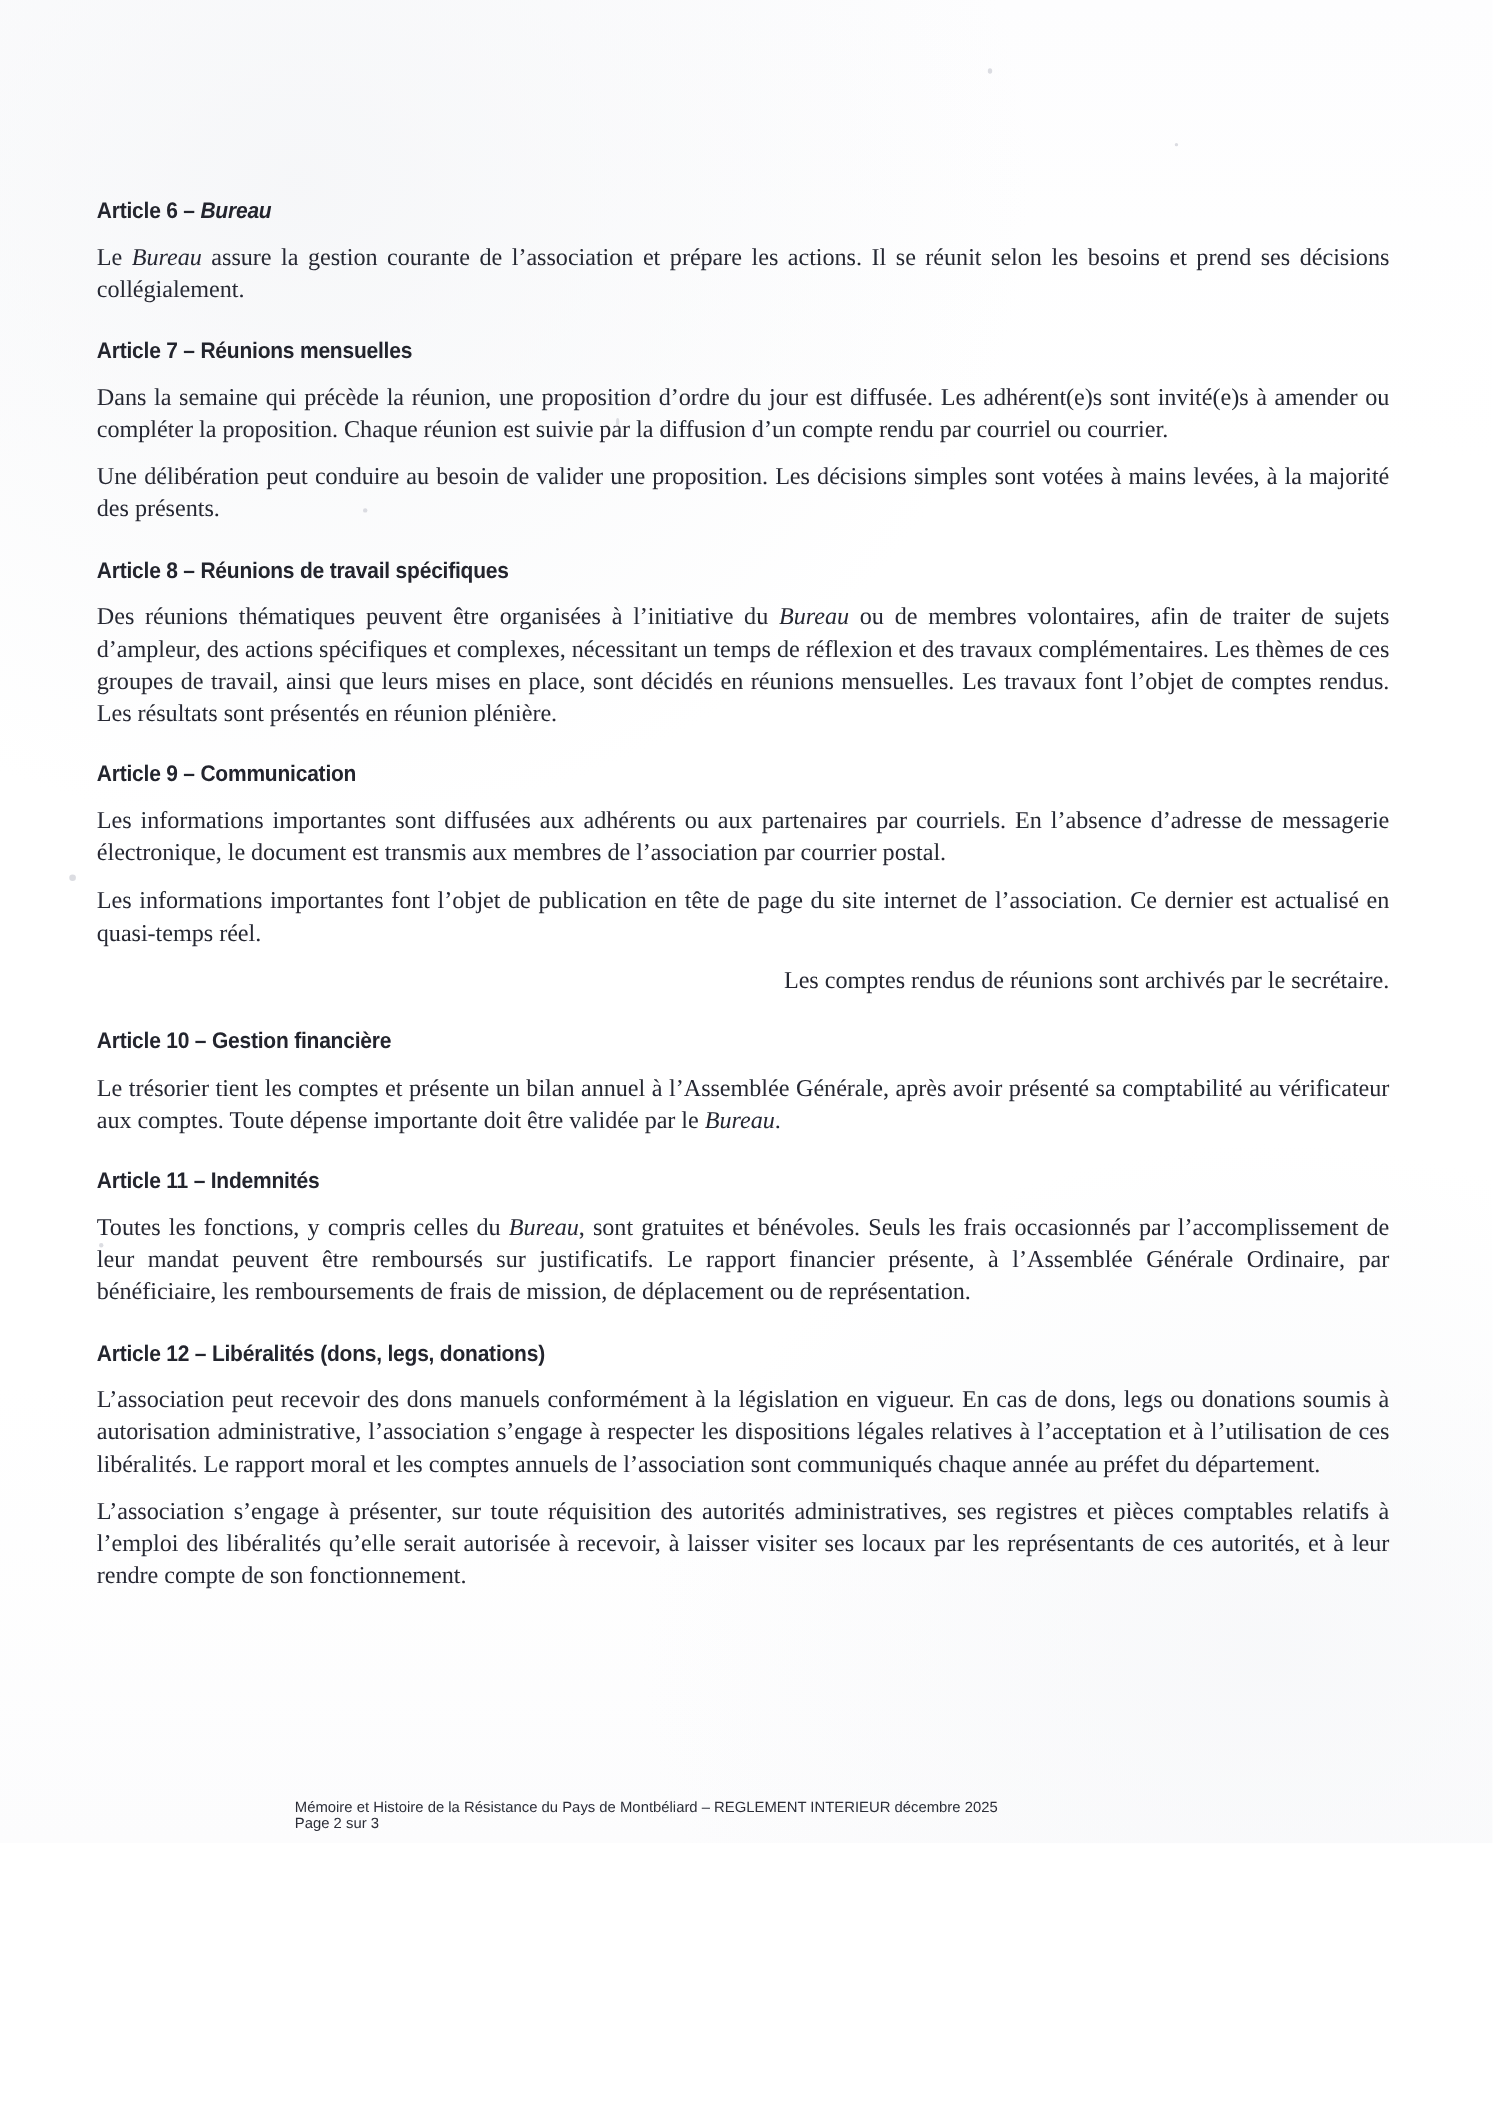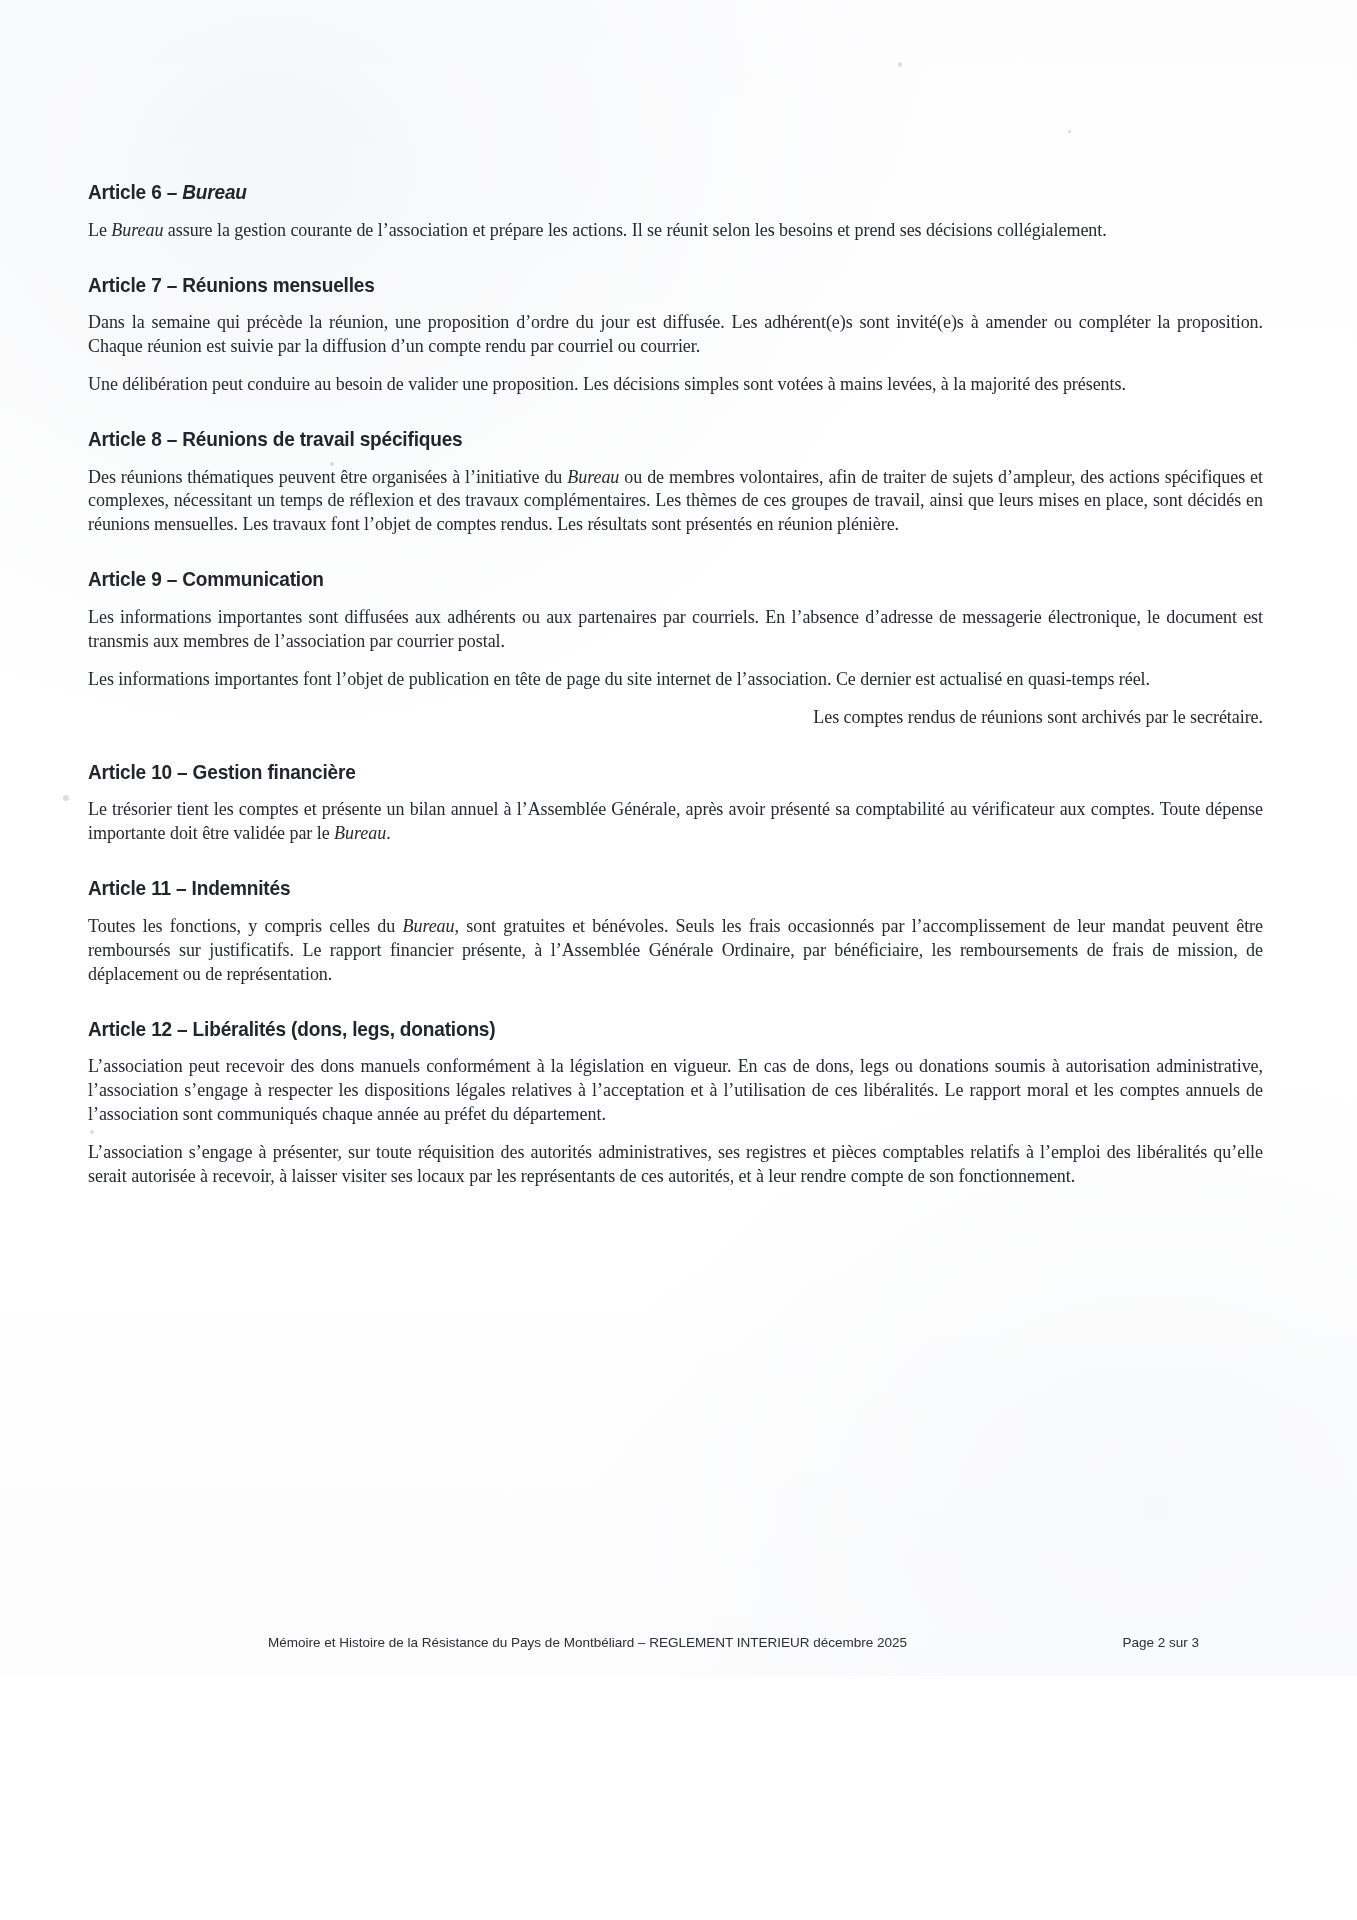--- a/index.html
+++ b/index.html
@@ -55,21 +55,21 @@
     transform: scaleX(0.93);
     transform-origin: left center;
   }
   h2.article-title .ital {
     font-style: italic;
   }
   .section {
     margin-bottom: 30px;
   }
   p.para {
-    font-size: 18px;
+    font-size: 22px;
     color: #262833;
     margin: 0 0 14px 0;
     line-height: 1.33;
     text-align: justify;
     text-justify: inter-word;
     letter-spacing: -0.05px;
   }
   p.para:last-child {
     margin-bottom: 0;
   }
@@ -84,20 +84,21 @@
     position: absolute;
     left: 88px;
     right: 88px;
     top: 1635px;
     display: flex;
     justify-content: space-between;
     align-items: baseline;
     font-family: "Liberation Sans", "DejaVu Sans", sans-serif;
     font-size: 13.5px;
     color: #2c2e38;
+    flex-direction: column;
   }
   .footer .fleft {
     margin-left: 180px;
   }
   .footer .fright {
     margin-right: 70px;
   }
 </style>
 </head>
 <body>

